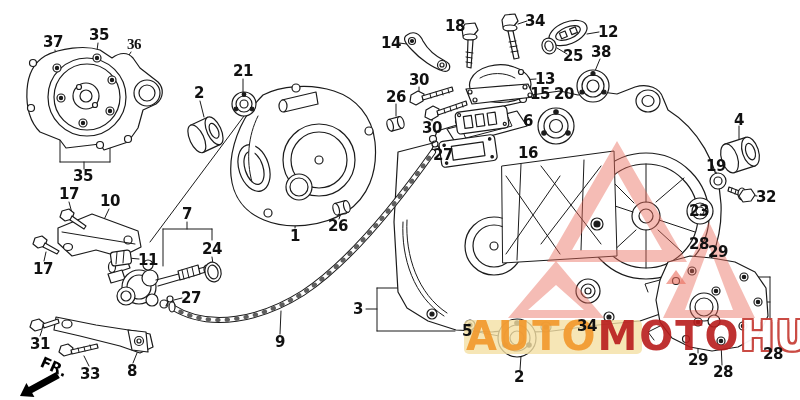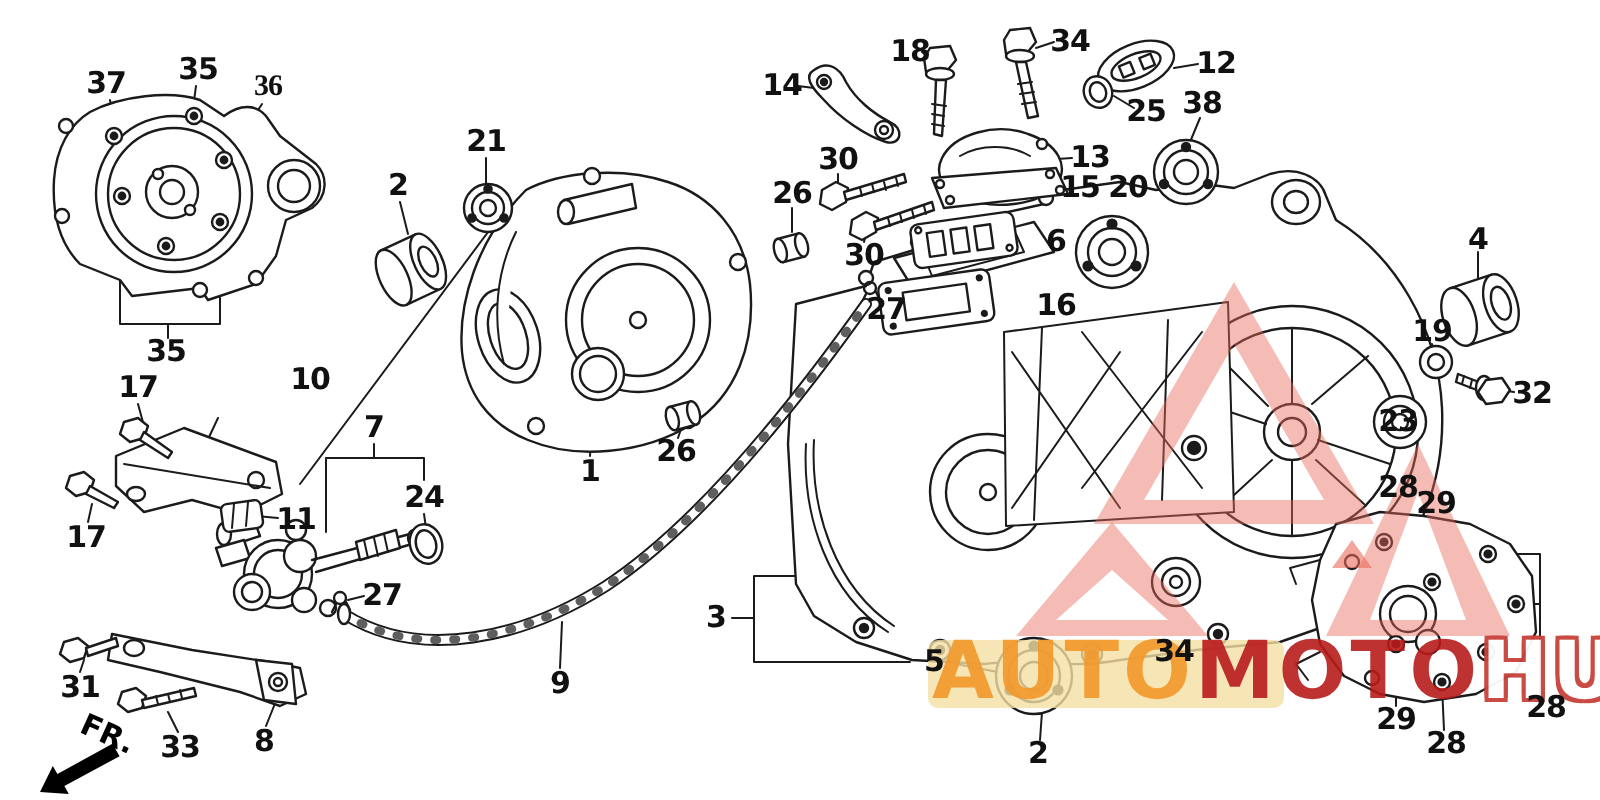--- a/index.html
+++ b/index.html
@@ -378,21 +378,21 @@
   <div id="watermark-text">
     <span class="wm-orange">AUTO</span><span class="wm-red">MOTO</span><span class="wm-hub">HUB</span>
   </div>
 
   <div id="callouts">
       <span class="callout" style="left: 53px; top: 42px;">37</span>
       <span class="callout" style="left: 99px; top: 35px;">35</span>
       <span class="callout" style="left: 134px; top: 44px; font-family: Liberation Serif, serif;">36</span>
       <span class="callout" style="left: 83px; top: 176px;">35</span>
       <span class="callout" style="left: 69px; top: 194px;">17</span>
-      <span class="callout" style="left: 110px; top: 190px; margin-left: 45px;">10</span>
+      <span class="callout" style="left: 110px; top: 201px;">10</span>
       <span class="callout" style="left: 43px; top: 269px;">17</span>
       <span class="callout" style="left: 148px; top: 260px;">11</span>
       <span class="callout" style="left: 187px; top: 214px;">7</span>
       <span class="callout" style="left: 212px; top: 249px;">24</span>
       <span class="callout" style="left: 191px; top: 298px;">27</span>
       <span class="callout" style="left: 40px; top: 344px;">31</span>
       <span class="callout" style="left: 90px; top: 374px;">33</span>
       <span class="callout" style="left: 132px; top: 371px;">8</span>
       <span class="callout" style="left: 280px; top: 342px;">9</span>
       <span class="callout" style="left: 295px; top: 236px;">1</span>

